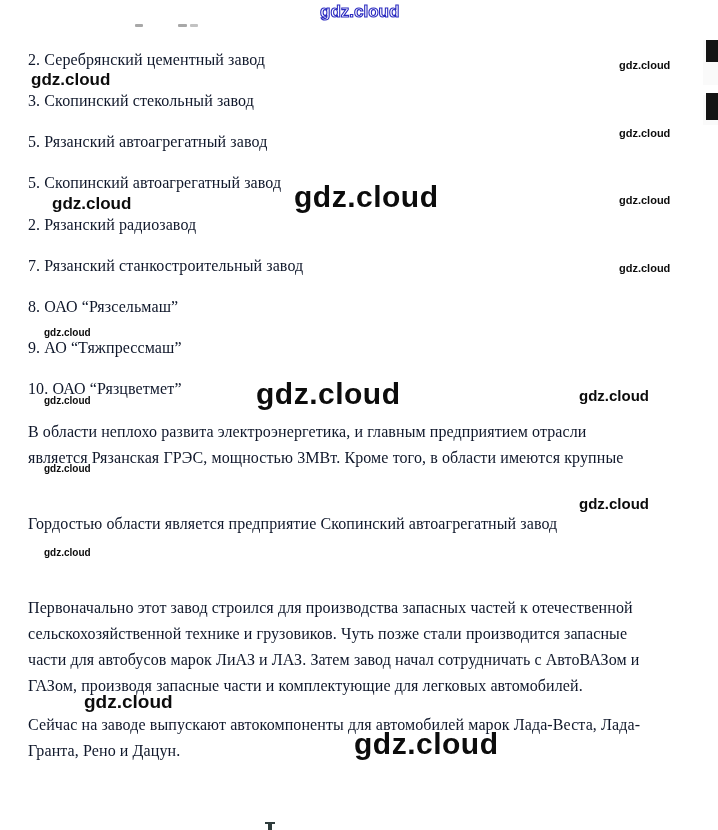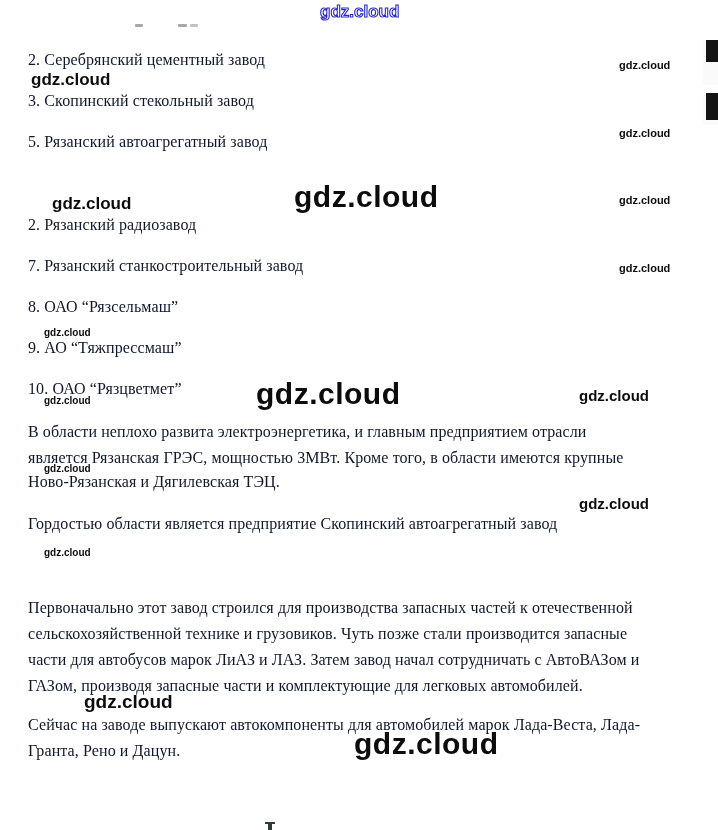--- a/index.html
+++ b/index.html
@@ -67,29 +67,29 @@
 
   <span class="dash" id="d1"></span>
   <span class="dash" id="d2"></span>
   <span class="dash" id="d3"></span>
 
   <div class="wm wm-blue">gdz.cloud</div>
 
   <div class="txt" id="li1">2. Серебрянский цементный завод</div>
   <div class="txt" id="li2">3. Скопинский стекольный завод</div>
   <div class="txt" id="li3">5. Рязанский автоагрегатный завод</div>
+  <div class="txt" id="li4">5. Скопинский автоагрегатный завод</div>
   <div class="txt" id="li5">2. Рязанский радиозавод</div>
   <div class="txt" id="li6">7. Рязанский станкостроительный завод</div>
   <div class="txt" id="li7">8. ОАО “Рязсельмаш”</div>
   <div class="txt" id="li8">9. АО “Тяжпрессмаш”</div>
   <div class="txt" id="li9">10. ОАО “Рязцветмет”</div>
 
   <div class="txt" id="p1a">В области неплохо развита электроэнергетика, и главным предприятием отрасли</div>
   <div class="txt" id="p1b">является Рязанская ГРЭС, мощностью 3МВт. Кроме того, в области имеются крупные</div>
-  <div class="txt" id="p1c">Ново-Рязанская и Дягилевская ТЭЦ.</div>
 
   <div class="txt" id="p2a">Гордостью области является предприятие Скопинский автоагрегатный завод</div>
 
 
   <div class="txt" id="p4a">Первоначально этот завод строился для производства запасных частей к отечественной</div>
   <div class="txt" id="p4b">сельскохозяйственной технике и грузовиков. Чуть позже стали производится запасные</div>
   <div class="txt" id="p4c">части для автобусов марок ЛиАЗ и ЛАЗ. Затем завод начал сотрудничать с АвтоВАЗом и</div>
   <div class="txt" id="p4d">ГАЗом, производя запасные части и комплектующие для легковых автомобилей.</div>
 
   <div class="txt" id="p5a">Сейчас на заводе выпускают автокомпоненты для автомобилей марок Лада-Веста, Лада-</div>

